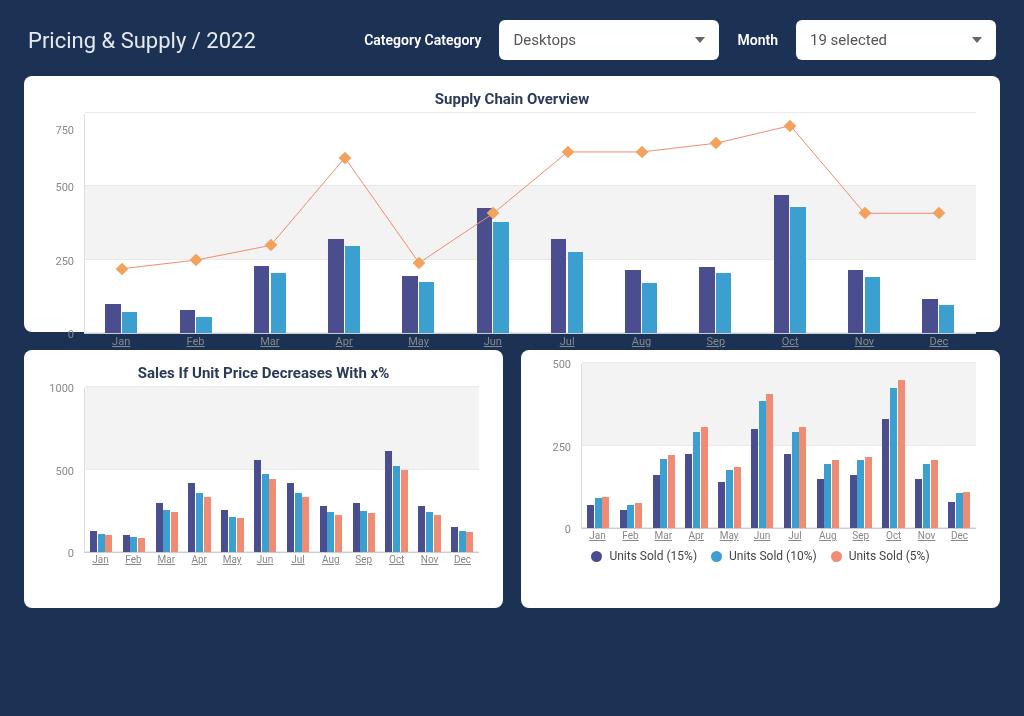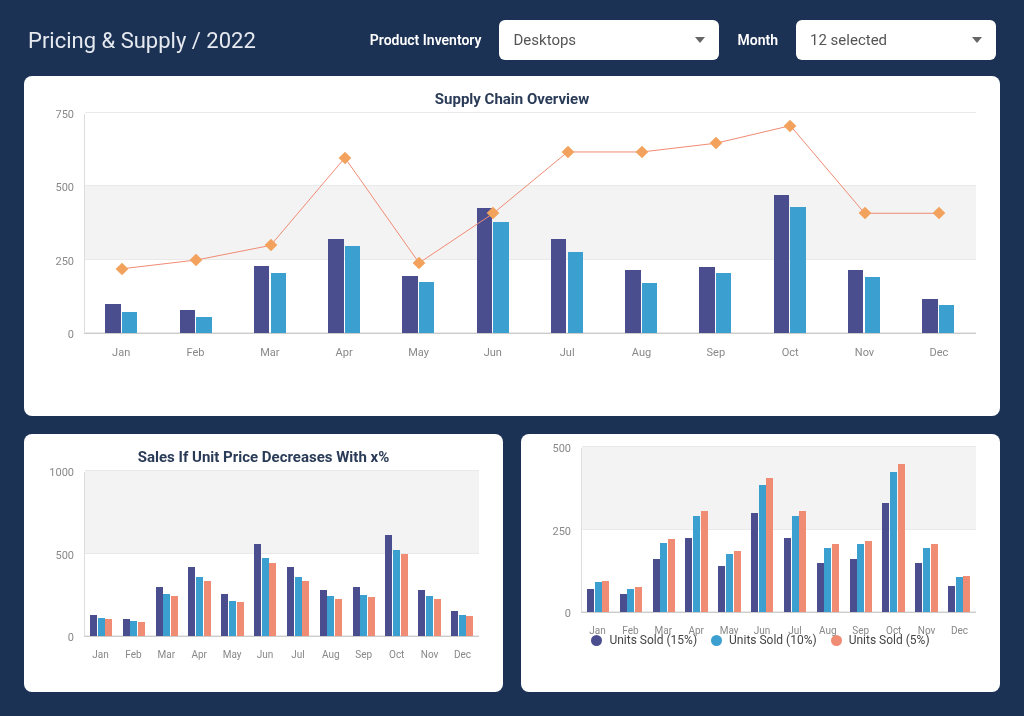--- a/index.html
+++ b/index.html
@@ -49,21 +49,21 @@
     border-right: 5px solid transparent;
     border-top: 6px solid #666;
   }
   .card {
     background: #fff;
     border-radius: 8px;
     padding: 14px 16px 8px 16px;
   }
   .main-card {
     margin: 0 24px;
-    height: 340px;
+    height: 256px;
   }
   .row2 {
     display: flex;
     gap: 18px;
     margin: 18px 24px 0 24px;
   }
   .small-card {
     flex: 1;
     height: 258px;
   }
@@ -104,21 +104,21 @@
     left: 0; right: 0;
     background: #f3f3f3;
   }
   .gridline {
     position: absolute;
     left: 0; right: 0;
     height: 1px;
     background: #e9e9e9;
   }
   .x-lbls { position: absolute; left: 44px; right: 8px; top: 100%; height: 18px; }
-  .x-lbl { position: absolute; top: 12px; font-size: 11px; color: #888; transform: translateX(-50%); white-space: nowrap; }
+  .x-lbl { position: absolute; top: 1px; font-size: 11px; color: #888; transform: translateX(-50%); white-space: nowrap; text-decoration: underline; }
   .bars, .overlay { position: absolute; left:0; right:0; top:0; bottom:0; }
   .bar { position: absolute; bottom: 0; }
   .c-sold { background: #4a4e8f; }
   .c-ship { background: #3b9fcf; }
   .c-s1 { background: #4a4e8f; }
   .c-s2 { background: #3b9fcf; }
   .c-s3 { background: #f08b74; }
   .legend {
     display: flex;
     justify-content: center;
@@ -132,40 +132,40 @@
   .swatch { width: 11px; height: 11px; border-radius: 50%; }
   .legend .line-seg { width: 22px; height: 2px; background:#f08b74; display:inline-block; position:relative; }
   .legend .line-seg::after{ content:""; position:absolute; left:50%; top:50%; width:8px;height:8px; background:#f2a25c; transform:translate(-50%,-50%) rotate(45deg);}
   svg.lineov { position:absolute; left:0; top:0; width:100%; height:100%; overflow:visible; }
 </style>
 </head>
 <body>
 
 <div class="top-bar">
   <div class="page-title">Pricing &amp; Supply / 2022</div>
-  <div class="filter-label">Product Inventory</div>
+  <div class="filter-label">Category Category</div>
   <div class="dropdown cat">
     <span>Desktops</span>
     <span class="chev"></span>
   </div>
   <div class="filter-label">Month</div>
   <div class="dropdown month">
-    <span>12 selected</span>
+    <span>19 selected</span>
     <span class="chev"></span>
   </div>
 </div>
 
 <div class="card main-card">
   <div class="chart-title">Supply Chain Overview</div>
   <div class="plot plot-main" id="plot-supply">
       <div class="y-axis">
         <div class="y-tick" style="bottom: 0px;">0</div>
         <div class="y-tick" style="bottom: 73.3333px;">250</div>
         <div class="y-tick" style="bottom: 146.667px;">500</div>
-        <div class="y-tick" style="bottom: 220px;">750</div>
+        <div class="y-tick" style="bottom: 204px;">750</div>
       </div>
       <div class="grid-area">
         <div class="hband" style="bottom: 73.3333px; height: 73.3333px;"></div>
         <div class="gridline" style="bottom: 0px;"></div>
         <div class="gridline" style="bottom: 73.3333px;"></div>
         <div class="gridline" style="bottom: 146.667px;"></div>
         <div class="gridline" style="bottom: 220px;"></div>
         <div class="bars">
           <div class="bar" style="background: rgb(74, 78, 143); left: 2.29167%; width: 1.725%; height: 29.3333px;"></div>
           <div class="bar" style="background: rgb(74, 78, 143); left: 10.625%; width: 1.725%; height: 23.4667px;"></div>

